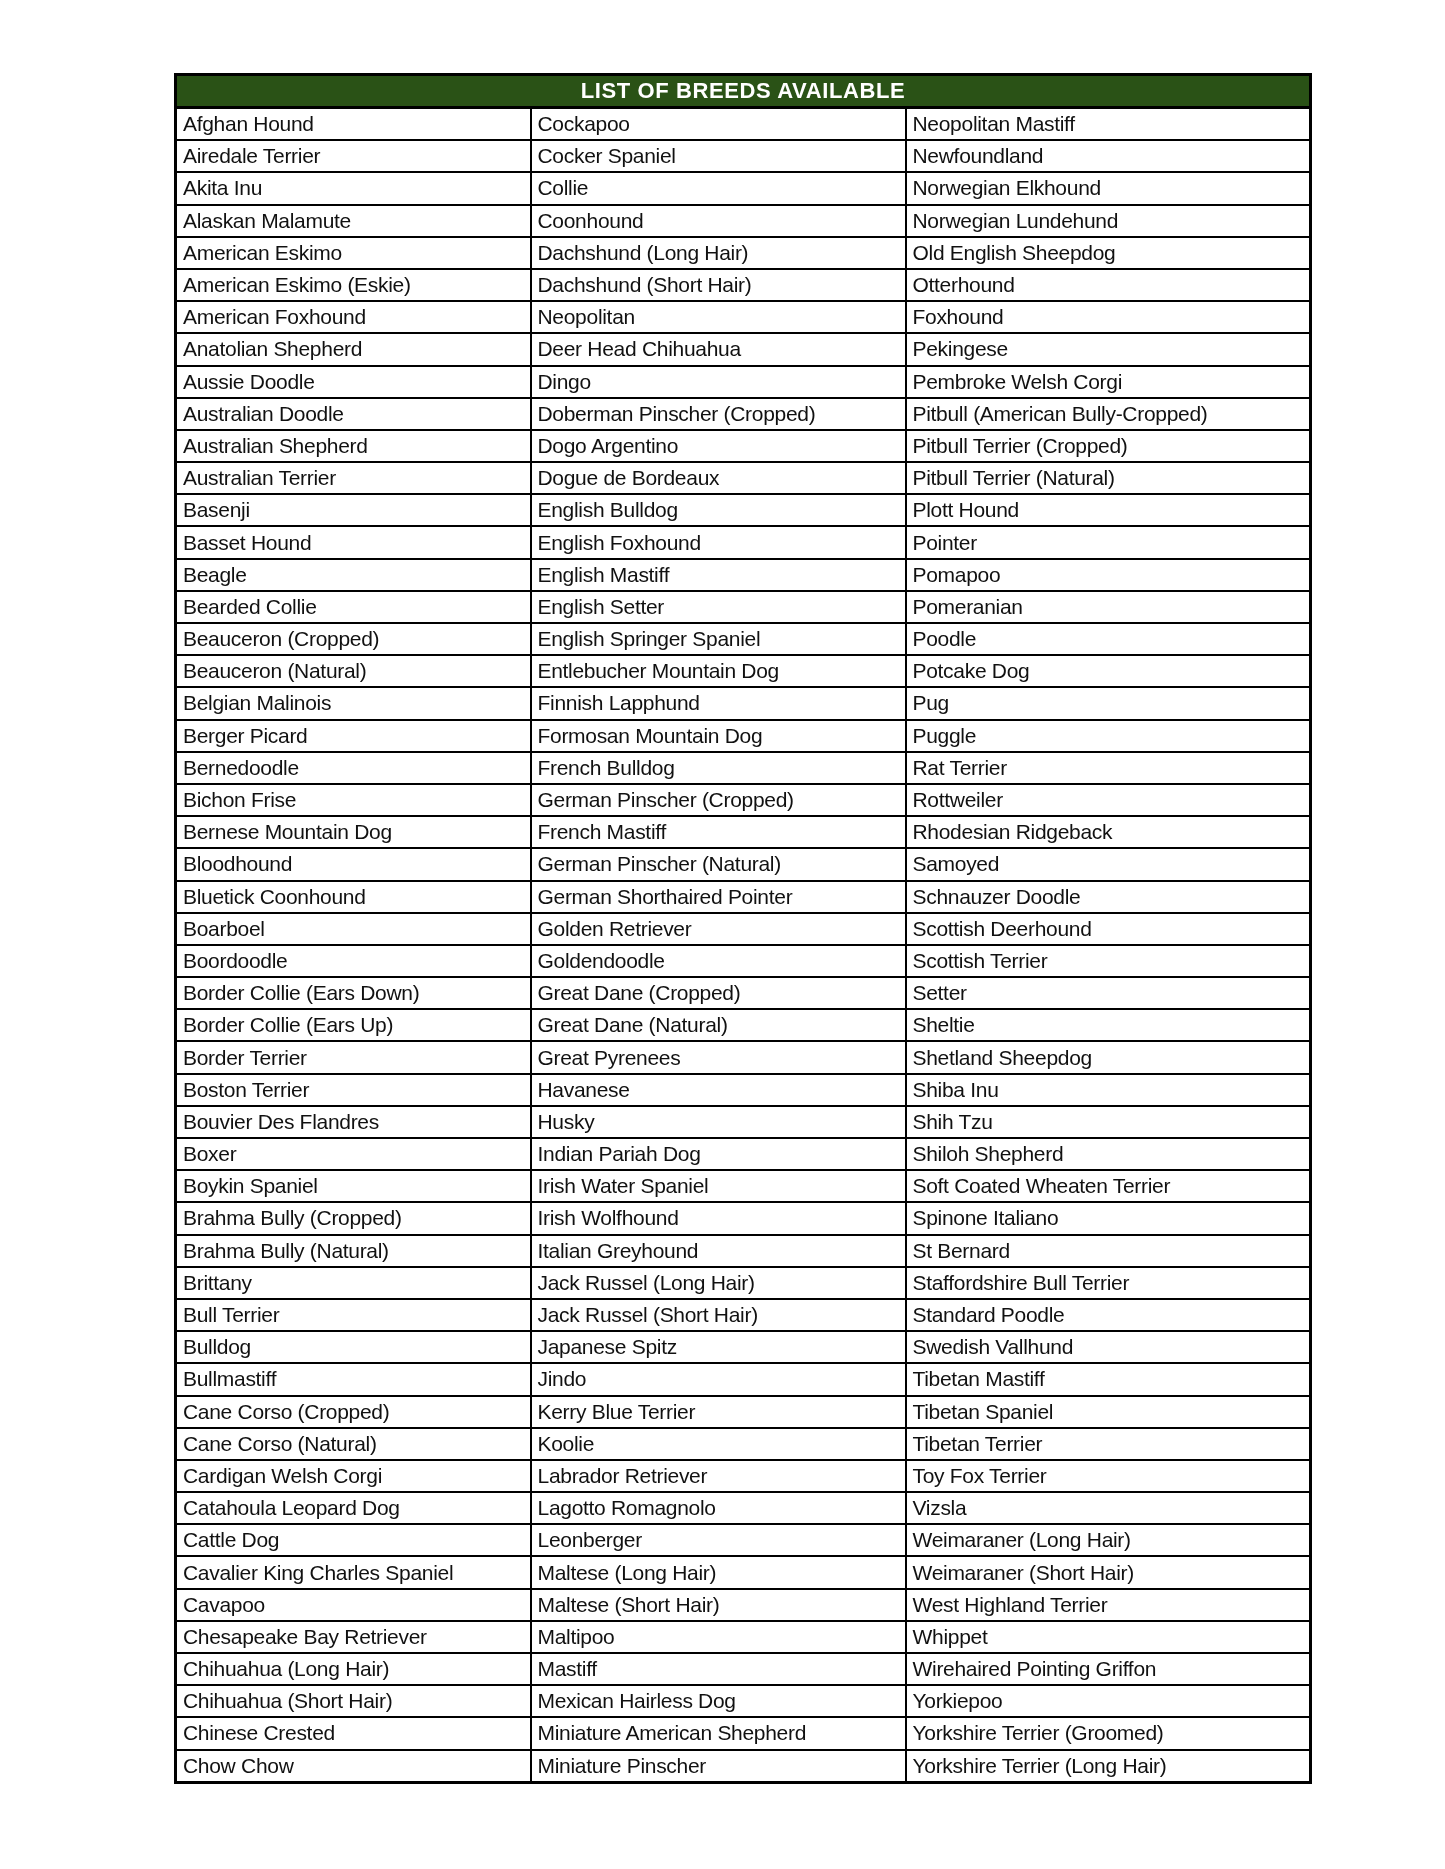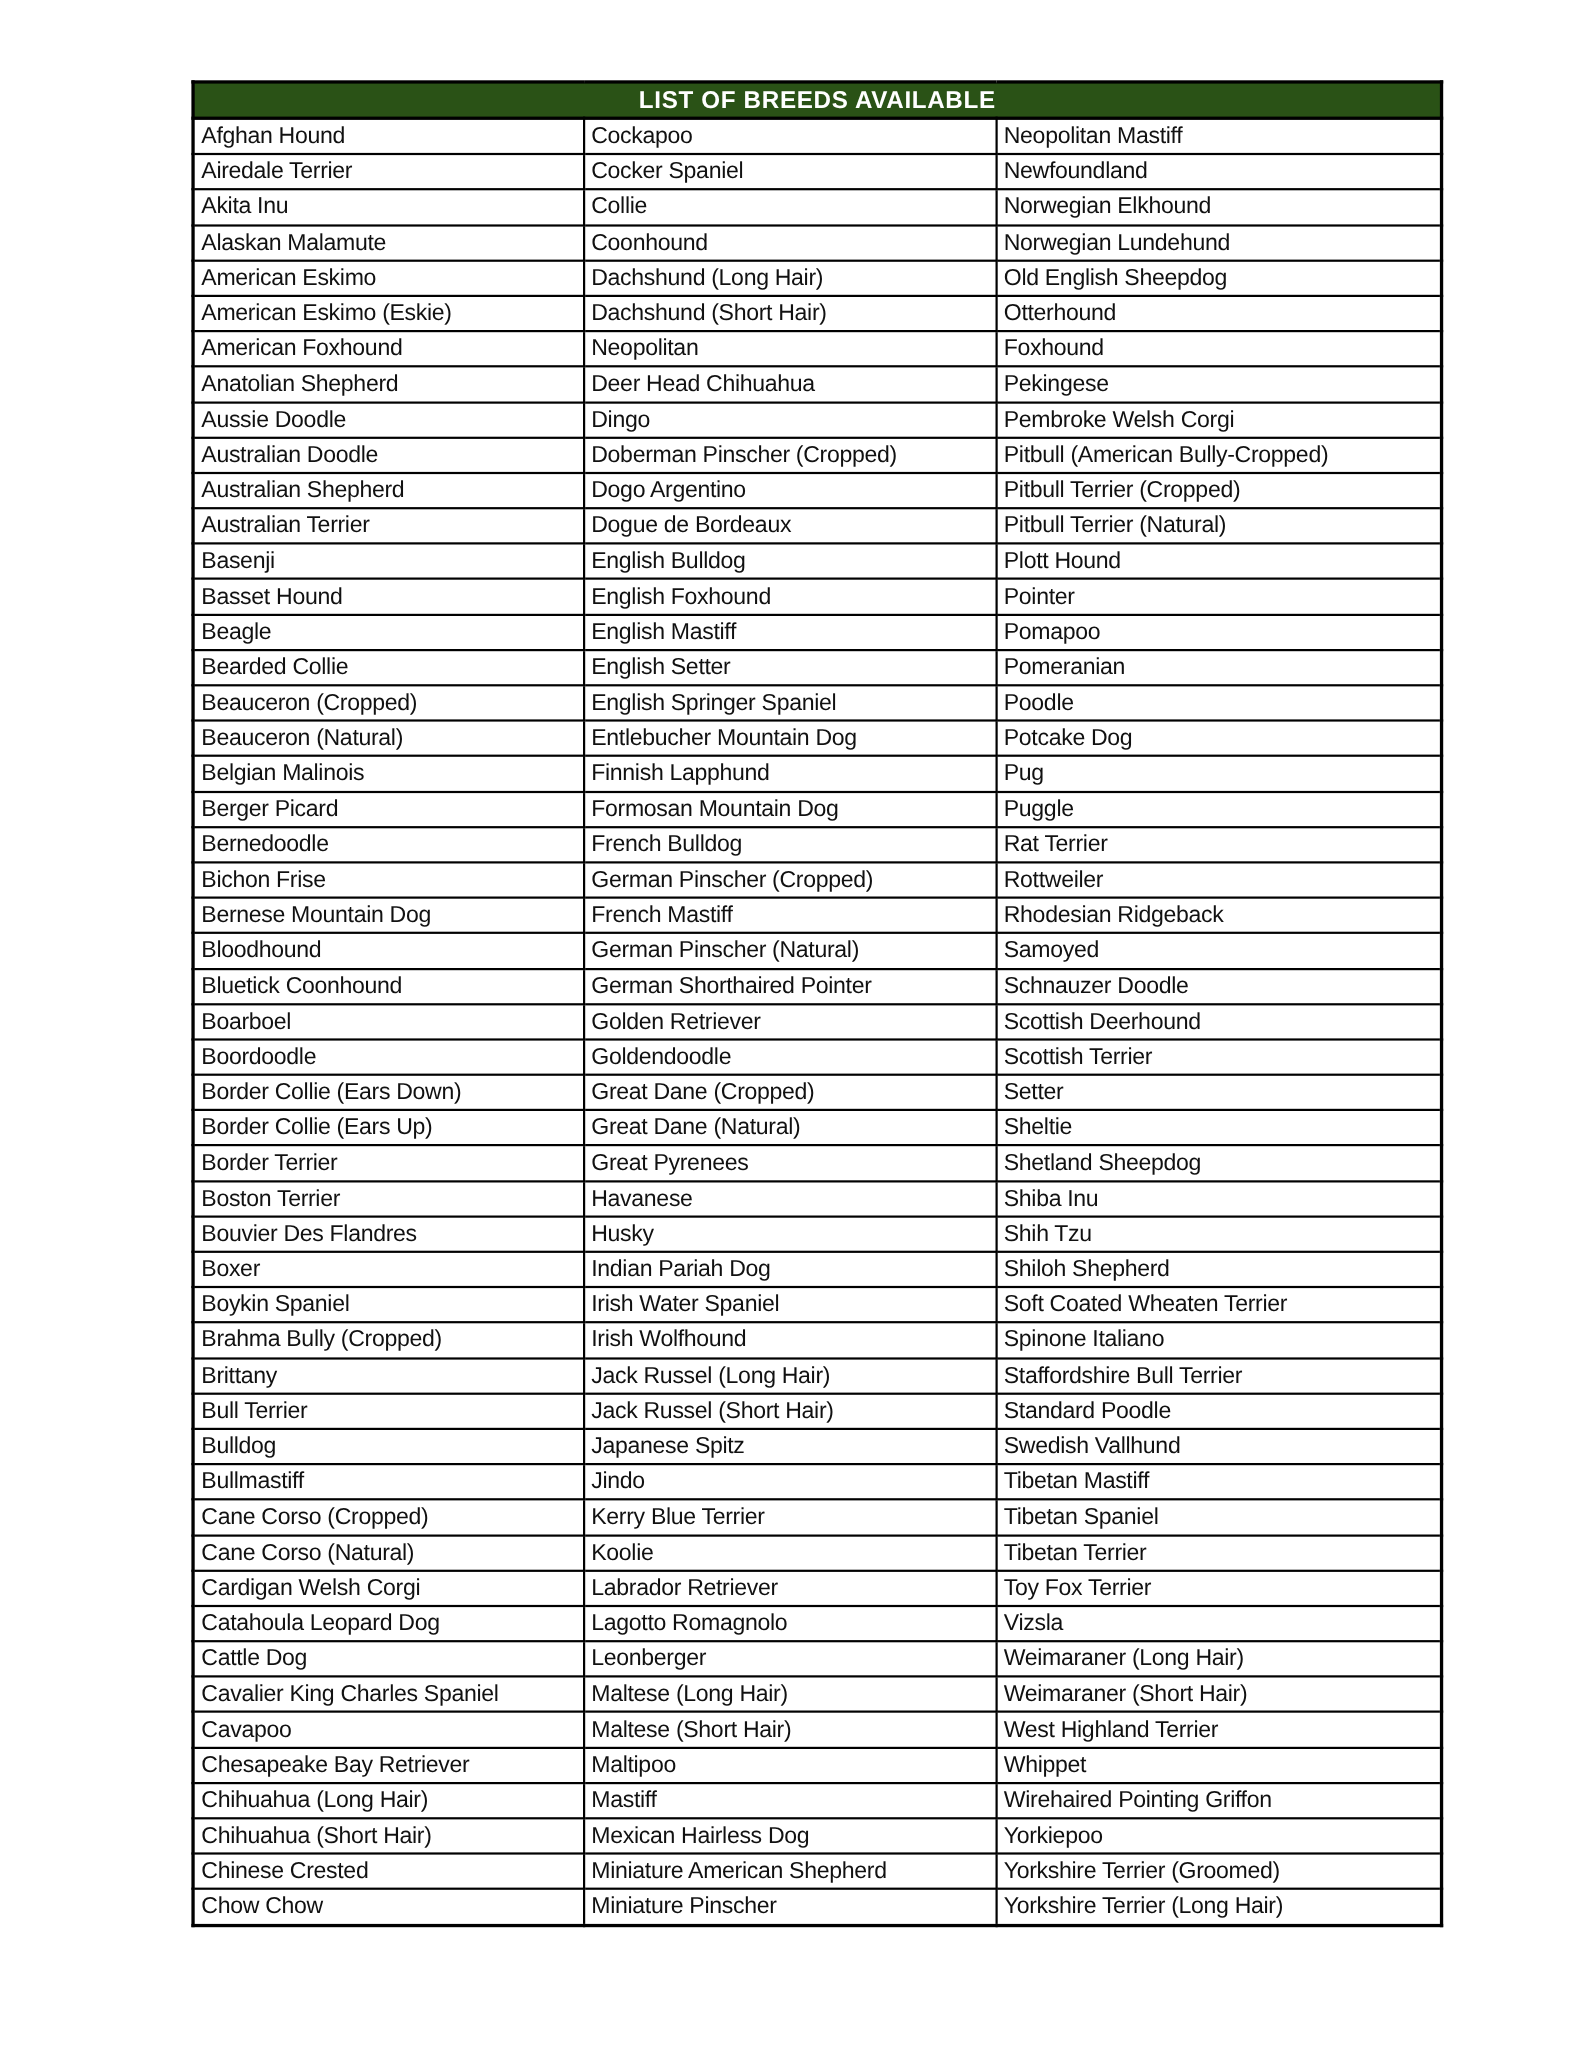--- a/index.html
+++ b/index.html
@@ -219,20 +219,25 @@
           <td>Boykin Spaniel</td>
           <td>Irish Water Spaniel</td>
           <td>Soft Coated Wheaten Terrier</td>
         </tr>
         <tr>
           <td>Brahma Bully (Cropped)</td>
           <td>Irish Wolfhound</td>
           <td>Spinone Italiano</td>
         </tr>
         <tr>
+          <td>Brahma Bully (Natural)</td>
+          <td>Italian Greyhound</td>
+          <td>St Bernard</td>
+        </tr>
+        <tr>
           <td>Brittany</td>
           <td>Jack Russel (Long Hair)</td>
           <td>Staffordshire Bull Terrier</td>
         </tr>
         <tr>
           <td>Bull Terrier</td>
           <td>Jack Russel (Short Hair)</td>
           <td>Standard Poodle</td>
         </tr>
         <tr>

